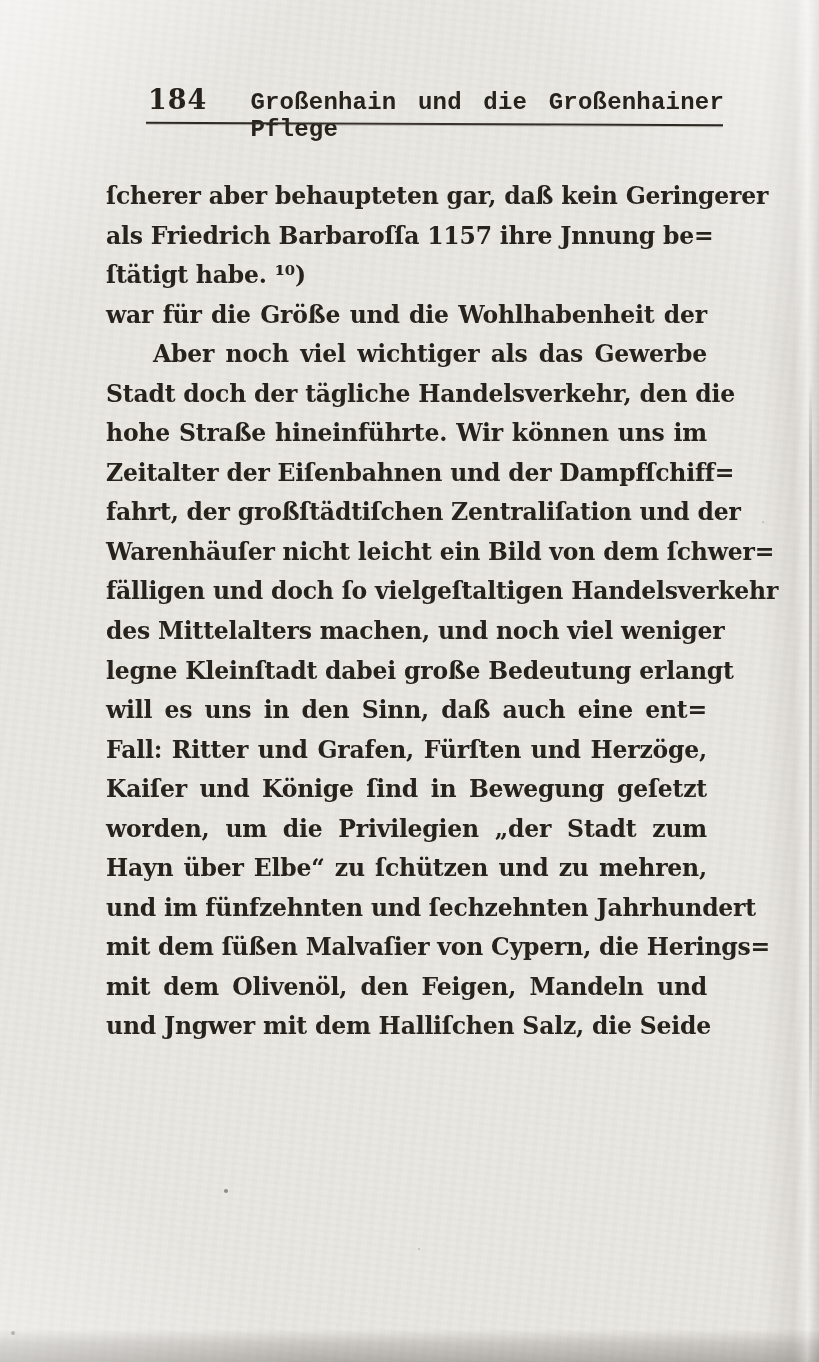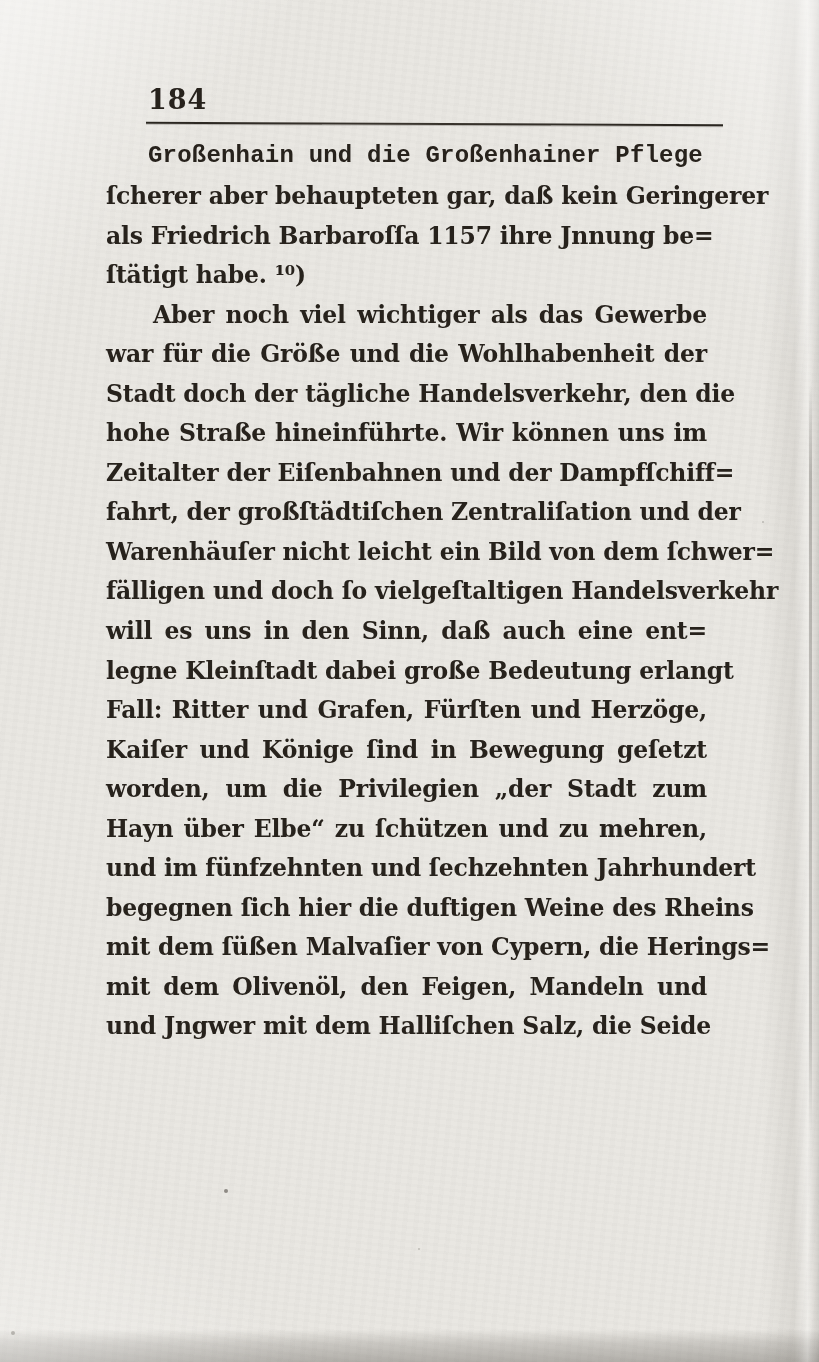--- a/index.html
+++ b/index.html
@@ -44,26 +44,25 @@
     position:absolute;left:0;top:0;width:2px;height:2px;border-radius:50%;
     background:transparent;
     box-shadow:
       225px 1190px 0 1px rgba(70,64,56,.55),
       418px 1248px 0 0 rgba(70,64,56,.25),
       12px 1332px 0 1px rgba(70,64,56,.30),
       762px 521px 0 0 rgba(70,64,56,.28);
   }
   .header{
     position:absolute;left:148px;top:84px;width:576px;
-    display:flex;align-items:baseline;gap:27px;
+    display:flex;align-items:baseline;gap:43px;
     color:var(--ink);
     font-weight:700;
     font-size:25px;
     white-space:nowrap;
-    flex-direction:column;
   }
   .page-number{
     font-size:27px;letter-spacing:1px;font-weight:700;
   }
   .running-title{
     flex:1;
     font-size:24px;
     text-align:justify;text-align-last:justify;
     letter-spacing:.2px;
     white-space:normal;
@@ -110,34 +109,34 @@
     <span class="page-number">184</span>
     <span class="running-title">Großenhain und die Großenhainer Pflege</span>
   </div>
 
   <div class="header-rule"></div>
 
   <div class="text-block">
       <div class="line">ſcherer aber behaupteten gar, daß kein Geringerer</div>
       <div class="line">als Friedrich Barbaroſſa 1157 ihre Jnnung be=</div>
       <div class="line last">ſtätigt habe. ¹⁰)</div>
+      <div class="line">war für die Größe und die Wohlhabenheit der</div>
       <div class="line indent">Aber noch viel wichtiger als das Gewerbe</div>
-      <div class="line">war für die Größe und die Wohlhabenheit der</div>
       <div class="line">Stadt doch der tägliche Handelsverkehr, den die</div>
       <div class="line">hohe Straße hineinführte. Wir können uns im</div>
       <div class="line">Zeitalter der Eiſenbahnen und der Dampfſchiff=</div>
       <div class="line">fahrt, der großſtädtiſchen Zentraliſation und der</div>
       <div class="line">Warenhäuſer nicht leicht ein Bild von dem ſchwer=</div>
       <div class="line">fälligen und doch ſo vielgeſtaltigen Handelsverkehr</div>
+      <div class="line">des Mittelalters machen, und noch viel weniger</div>
+      <div class="line">legne Kleinſtadt dabei große Bedeutung erlangt</div>
       <div class="line">will es uns in den Sinn, daß auch eine ent=</div>
-      <div class="line">legne Kleinſtadt dabei große Bedeutung erlangt</div>
       <div class="line">Fall: Ritter und Grafen, Fürſten und Herzöge,</div>
       <div class="line">Kaiſer und Könige ſind in Bewegung geſetzt</div>
       <div class="line">worden, um die Privilegien „der Stadt zum</div>
       <div class="line">Hayn über Elbe“ zu ſchützen und zu mehren,</div>
       <div class="line">und im fünfzehnten und ſechzehnten Jahrhundert</div>
-      <div class="line">begegnen ſich hier die duftigen Weine des Rheins</div>
       <div class="line">mit dem ſüßen Malvaſier von Cypern, die Herings=</div>
       <div class="line">mit dem Olivenöl, den Feigen, Mandeln und</div>
       <div class="line">und Jngwer mit dem Halliſchen Salz, die Seide</div>
     </div>
 
 </div>
 
 </body></html>

